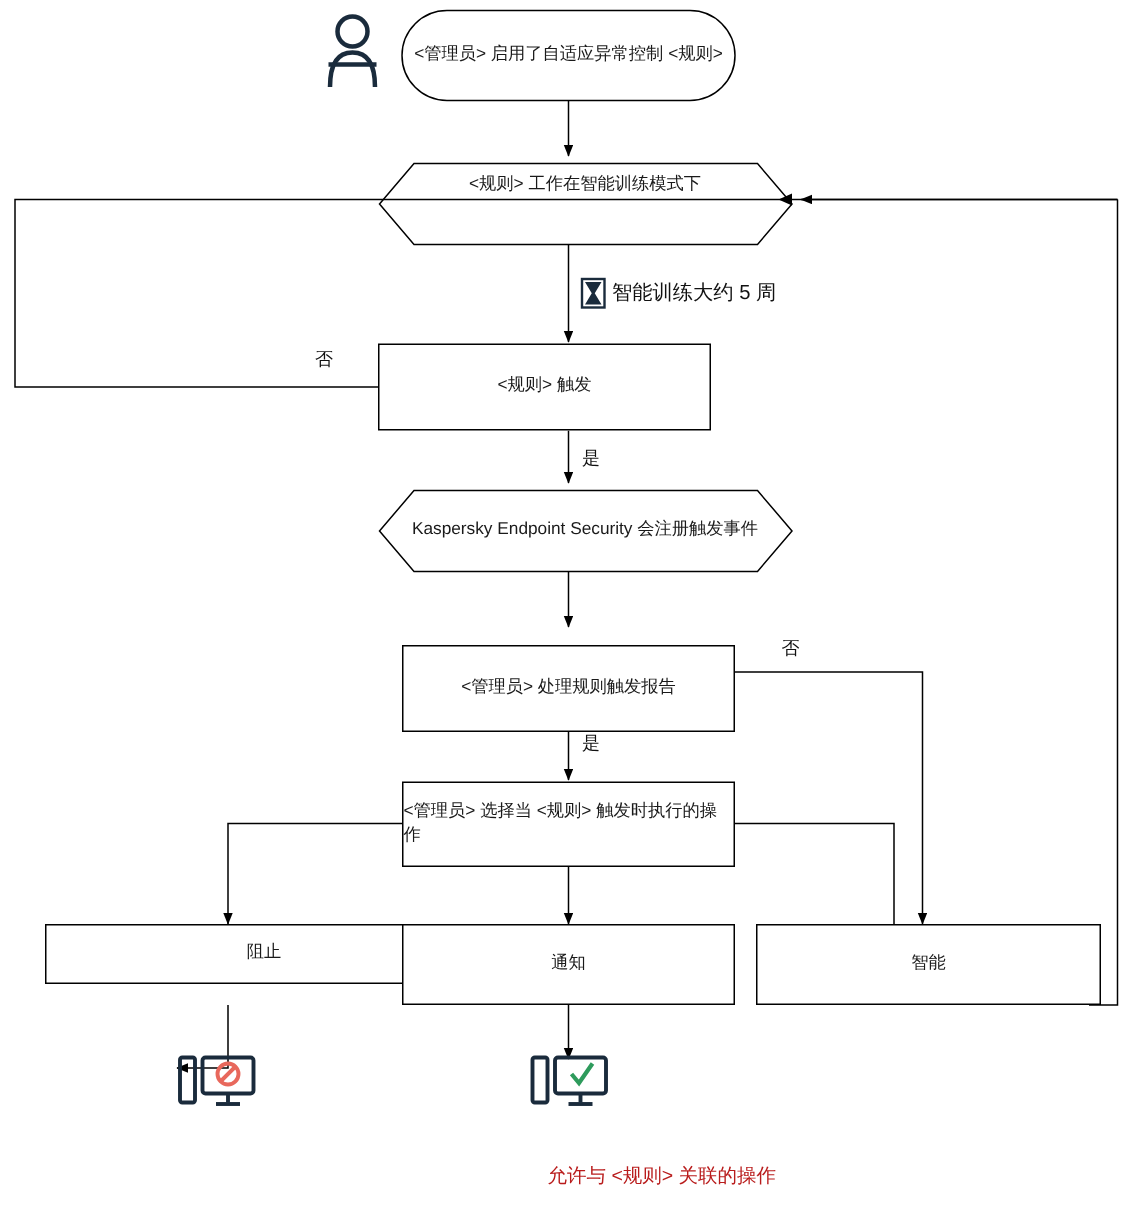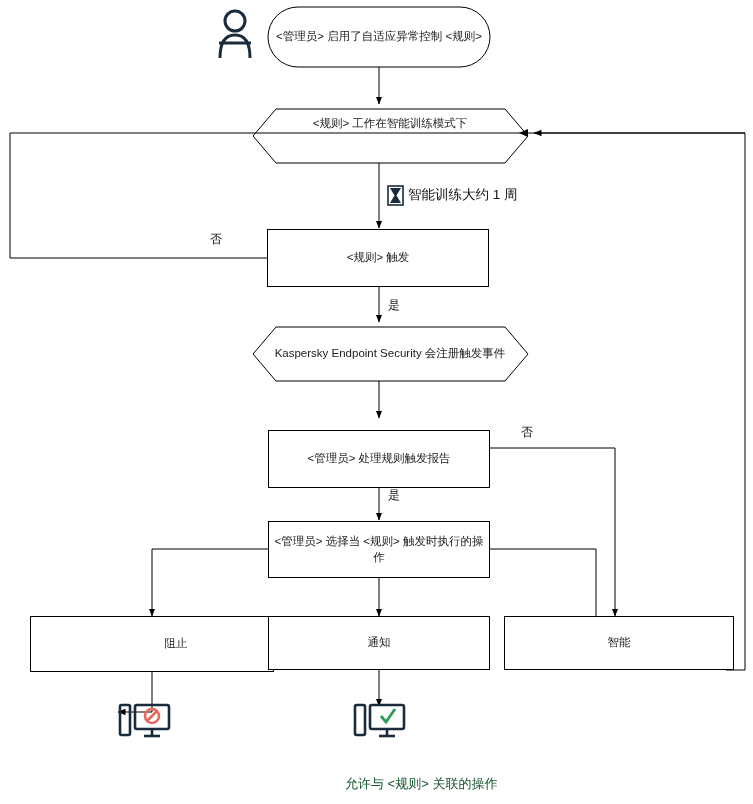--- a/index.html
+++ b/index.html
@@ -25,21 +25,20 @@
     width: 753px;
     height: 804px;
     pointer-events: none;
   }
   .node {
     position: absolute;
     box-sizing: border-box;
     display: flex;
     align-items: center;
     justify-content: center;
-    text-align: center;
     font-size: 11.5px;
     line-height: 1.35;
     color: #1a1a1a;
   }
   .rect-node {
     border: 1px solid #000000;
     background: #ffffff;
   }
   .hex-label {
     background: transparent;
@@ -50,21 +49,21 @@
     font-size: 12px;
     color: #111111;
     white-space: nowrap;
   }
   .caption {
     position: absolute;
     font-size: 13px;
     white-space: nowrap;
   }
   .caption-red { color: #e8685c; }
-  .caption-green { color: #14532d; }
+  .caption-green { color: #b91c1c; margin-left: 20px; }
   .timer-label {
     position: absolute;
     font-size: 13.5px;
     color: #111111;
     white-space: nowrap;
     display: flex;
     align-items: center;
     gap: 6px;
   }
 </style>
@@ -147,52 +146,52 @@
   </svg>
 
   <div class="node hex-label" style="left:272px; top:10px; width:214px; height:54px;">
     <span>&lt;管理员&gt; 启用了自适应异常控制 &lt;规则&gt;</span>
   </div>
 
   <div class="node hex-label" style="left:270px; top:100px; width:240px; height:48px;">
     <span>&lt;规则&gt; 工作在智能训练模式下</span>
   </div>
 
-  <div class="node rect-node" style="left:267px; top:229px; width:222px; height:58px;">
+  <div class="node rect-node" style="left:252px; top:229px; width:222px; height:58px;">
     <span>&lt;规则&gt; 触发</span>
   </div>
 
   <div class="node hex-label" style="left:262px; top:330px; width:256px; height:48px;">
     <span>Kaspersky Endpoint Security 会注册触发事件</span>
   </div>
 
   <div class="node rect-node" style="left:268px; top:419px; width:222px; height:58px;margin-top:11px;">
     <span>&lt;管理员&gt; 处理规则触发报告</span>
   </div>
 
   <div class="node rect-node" style="left:268px; top:521px; width:222px; height:57px;">
     <span>&lt;管理员&gt; 选择当 &lt;规则&gt; 触发时执行的操作</span>
   </div>
 
-  <div class="node rect-node" style="left:30px; top:616px; width:244px; height:56px;padding-left:48px;">
+  <div class="node rect-node" style="left:30px; top:616px; width:244px; height:40px;padding-left:48px;">
     <span>阻止</span>
   </div>
 
   <div class="node rect-node" style="left:268px; top:616px; width:222px; height:54px;">
     <span>通知</span>
   </div>
 
   <div class="node rect-node" style="left:504px; top:616px; width:230px; height:54px;">
     <span>智能</span>
   </div>
 
   <div class="edge-label" style="left:210px; top:231px;">否</div>
   <div class="edge-label" style="left:388px; top:297px;">是</div>
   <div class="edge-label" style="left:521px; top:424px;">否</div>
   <div class="edge-label" style="left:388px; top:487px;">是</div>
 
   <div class="timer-label" style="left:408px; top:186px;">
-    <span>智能训练大约 1 周</span>
+    <span>智能训练大约 5 周</span>
   </div>
 
   <div class="caption caption-green" style="left:345px; top:775px;">允许与 &lt;规则&gt; 关联的操作</div>
 
 </div>
 
 </body></html>

